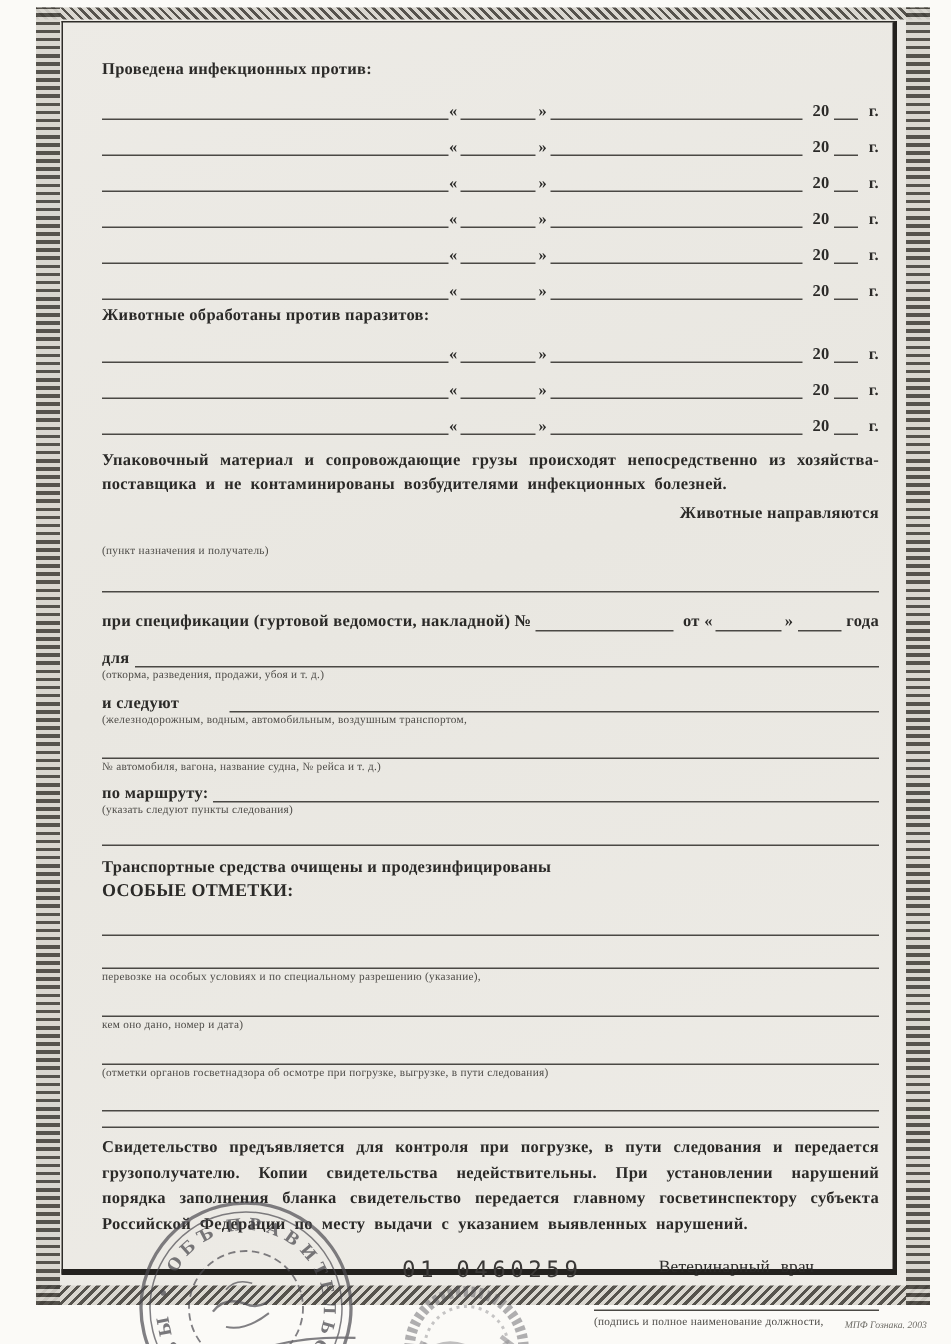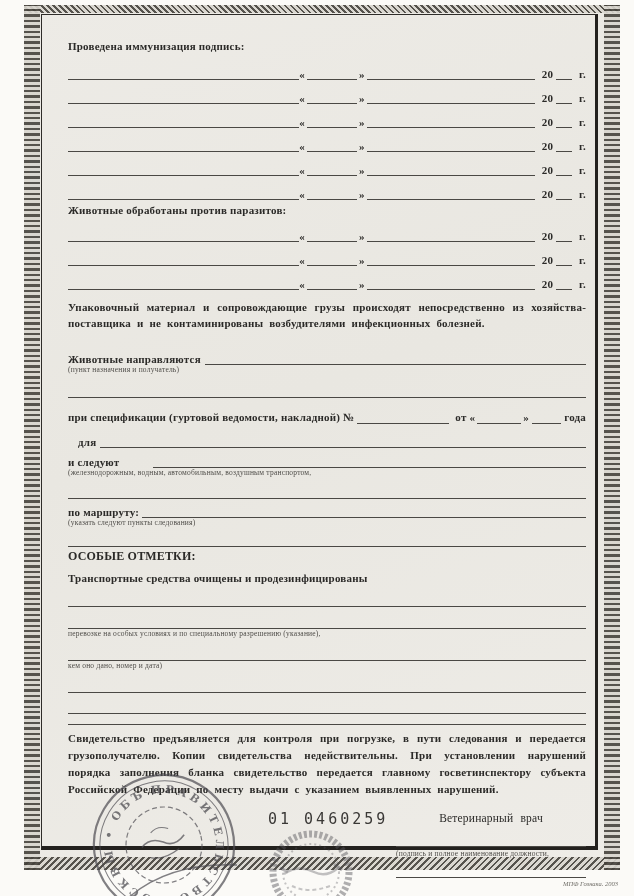--- a/index.html
+++ b/index.html
@@ -79,21 +79,21 @@
 
 <div class="sheet"></div>
 <div class="band band-top"></div>
 <div class="band band-bottom"></div>
 <div class="band band-left"></div>
 <div class="band band-right"></div>
 <div class="frame"></div>
 
 <div class="content">
 
-  <div class="lbl" style="margin-bottom:4px;">Проведена иммунизация подпись:</div>
+  <div class="lbl" style="margin-bottom:4px;">Проведена инфекционных против:</div>
   <div>
       <div class="date-row">
         <span class="ln grow"></span>
         <span class="dq">«</span>
         <span class="ln day"></span>
         <span class="dq">»</span>
         <span class="ln month"></span>
         <span class="yr">20</span>
         <span class="ln yline"></span>
         <span class="yr">г.</span>
@@ -179,66 +179,69 @@
         <span class="dq">»</span>
         <span class="ln month"></span>
         <span class="yr">20</span>
         <span class="ln yline"></span>
         <span class="yr">г.</span>
       </div>
     </div>
 
   <p class="para" style="margin-top:9px;">Упаковочный материал и сопровождающие грузы происходят непосредственно из хозяйства-поставщика и не контаминированы возбудителями инфекционных болезней.</p>
 
-  <div class="row" style="margin-top:20px;">
+  <div class="row" style="margin-top:5px;flex-direction:column;">
     <span class="lbl">Животные направляются</span>
     <span class="ln grow" style="margin-left:4px;"></span>
   </div>
   <div class="caption">(пункт назначения и получатель)</div>
   <div class="fullline" style="margin-top:8px;"></div>
 
   <div class="row" style="margin-top:12px;align-items:center;">
     <span class="lbl">при спецификации (гуртовой ведомости, накладной) №</span>
     <span class="ln" style="width:92px;margin:0 6px 0 3px;"></span>
     <span class="lbl">от</span>
     <span class="dq" style="margin-left:3px;">«</span>
     <span class="ln" style="width:44px;margin:0 2px;"></span>
     <span class="dq">»</span>
     <span class="ln grow" style="margin:0 3px;"></span>
     <span class="lbl">года</span>
   </div>
 
-  <div class="row" style="margin-top:10px;margin-left:10px;">
+  <div class="row" style="margin-top:10px;">
     <span class="lbl">для</span>
     <span class="ln grow" style="margin-left:4px;"></span>
   </div>
+  <div class="caption">(откорма, разведения, продажи, убоя и т. д.)</div>
 
   <div class="row" style="margin-top:6px;gap:30px;">
     <span class="lbl">и следуют</span>
     <span class="ln grow" style="margin-left:4px;"></span>
   </div>
   <div class="caption">(железнодорожным, водным, автомобильным, воздушным транспортом,</div>
   <div class="fullline" style="margin-top:6px;"></div>
+  <div class="caption">№ автомобиля, вагона, название судна, № рейса и т. д.)</div>
 
   <div class="row" style="margin-top:5px;">
     <span class="lbl">по маршруту:</span>
     <span class="ln grow" style="margin-left:3px;"></span>
   </div>
   <div class="caption">(указать следуют пункты следования)</div>
   <div class="fullline" style="margin-top:4px;"></div>
 
+  <div class="lbl" style="margin-top:8px;">Транспортные средства очищены и продезинфицированы</div>
   <div class="lbl h-big" style="margin-top:2px;">ОСОБЫЕ ОТМЕТКИ:</div>
-  <div class="lbl" style="margin-top:8px;">Транспортные средства очищены и продезинфицированы</div>
 
   <div class="fullline" style="margin-top:8px;"></div>
   <div class="fullline" style="margin-top:7px;"></div>
   <div class="caption">перевозке на особых условиях и по специальному разрешению (указание),</div>
   <div class="fullline" style="margin-top:7px;"></div>
   <div class="caption">кем оно дано, номер и дата)</div>
   <div class="fullline" style="margin-top:7px;"></div>
+  <div class="caption">(отметки органов госветнадзора об осмотре при погрузке, выгрузке, в пути следования)</div>
   <div class="fullline" style="margin-top:6px;"></div>
 
   <div class="sep"></div>
   <p class="para" style="margin-top:5px;line-height:17px;">Свидетельство предъявляется для контроля при погрузке, в пути следования и передается грузополучателю. Копии свидетельства недействительны. При установлении нарушений порядка заполнения бланка свидетельство передается главному госветинспектору субъекта Российской Федерации по месту выдачи с указанием выявленных нарушений.</p>
 
   <div class="sign-zone">
     <span class="serial">01 0460259</span>
 
     <div class="sig-block">
       <div class="sig-title">Ветеринарный врач</div>

